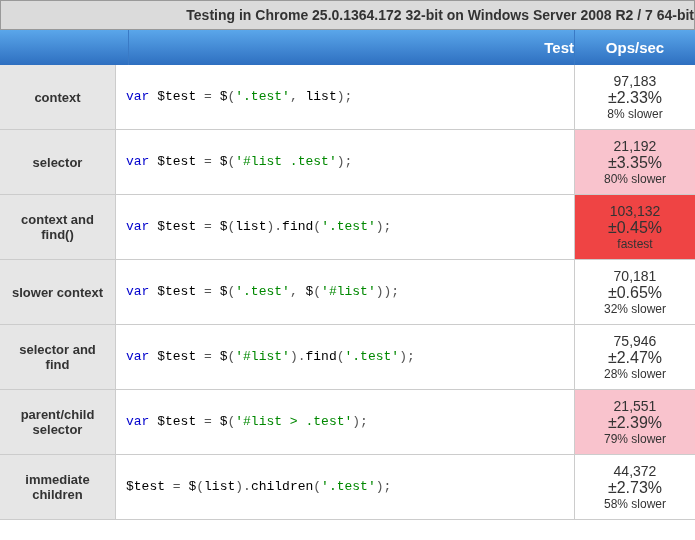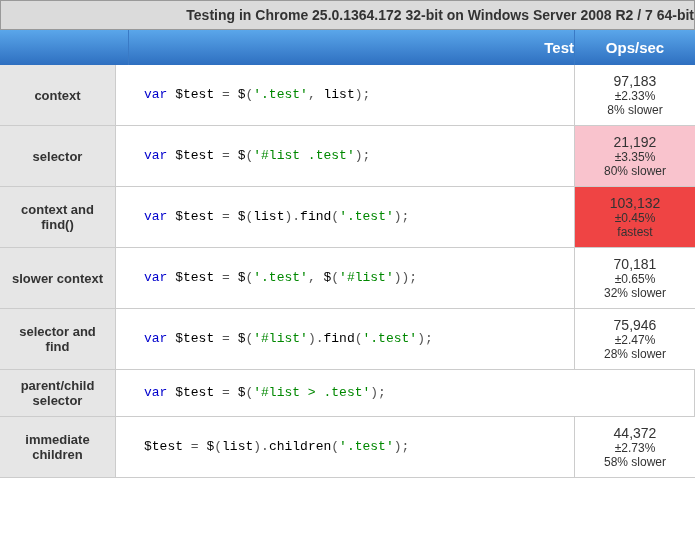--- a/index.html
+++ b/index.html
@@ -36,37 +36,37 @@
     text-align: center;
     font-weight: bold;
     font-size: 13px;
     padding: 8px 6px;
   }
   .cell-code {
     flex: 1;
     border-right: 1px solid #ccc;
     display: flex;
     align-items: center;
-    padding: 6px 28px;
+    padding: 6px 10px;
     background: #fff;
   }
   .cell-ops {
     width: 120px;
     text-align: center;
     display: flex;
     flex-direction: column;
     align-items: center;
     padding: 8px 4px;
     font-size: 13px;
     background: #fff;
   }
   .cell-ops.fastest { background: #ef4444; }
   .cell-ops.slow { background: #f9c3cd; }
   .ops-val { font-size: 14px; }
-  .ops-err { font-size: 12px; }
+  .ops-err { font-size: 16px; }
   .ops-note { font-size: 12px; }
   pre.code {
     font-family: Consolas, "Courier New", monospace;
     font-size: 13px;
     white-space: pre;
     line-height: 1.4;
   }
   .tok-kw   { color: #0000cc; }
   .tok-id   { color: #000; }
   .tok-pun  { color: #555; }
@@ -137,20 +137,25 @@
           <div class="ops-val">75,946</div>
           <div class="ops-err">±2.47%</div>
           <div class="ops-note">28% slower</div>
         </div>
       </div>
       <div class="row">
         <div class="cell-name">parent/child selector</div>
         <div class="cell-code">
           <pre class="code"><span class="tok-kw">var </span><span class="tok-id">$test </span><span class="tok-pun">= </span><span class="tok-dol">$</span><span class="tok-pun">(</span><span class="tok-str">'#list &gt; .test'</span><span class="tok-pun">);</span></pre>
         </div>
+        <div class="cell-ops slow">
+          <div class="ops-val">21,551</div>
+          <div class="ops-err">±2.39%</div>
+          <div class="ops-note">79% slower</div>
+        </div>
       </div>
       <div class="row">
         <div class="cell-name">immediate children</div>
         <div class="cell-code">
           <pre class="code"><span class="tok-id">$test </span><span class="tok-pun">= </span><span class="tok-dol">$</span><span class="tok-pun">(</span><span class="tok-id">list</span><span class="tok-pun">).</span><span class="tok-id">children</span><span class="tok-pun">(</span><span class="tok-str">'.test'</span><span class="tok-pun">);</span></pre>
         </div>
         <div class="cell-ops ">
           <div class="ops-val">44,372</div>
           <div class="ops-err">±2.73%</div>
           <div class="ops-note">58% slower</div>

